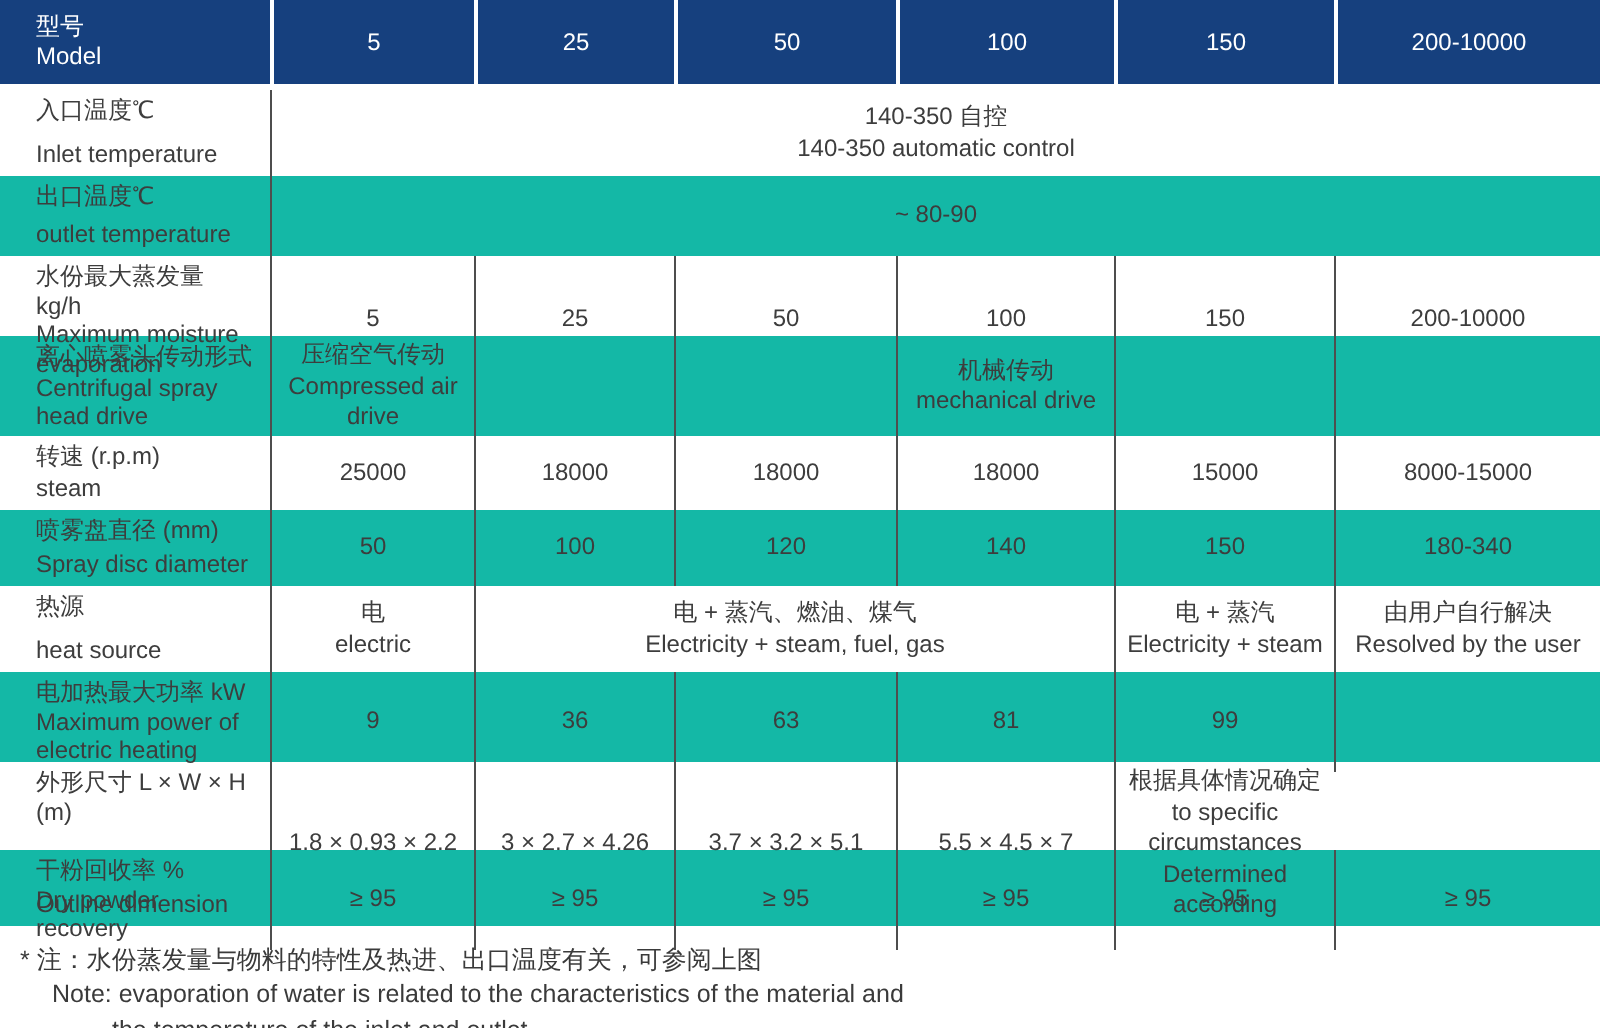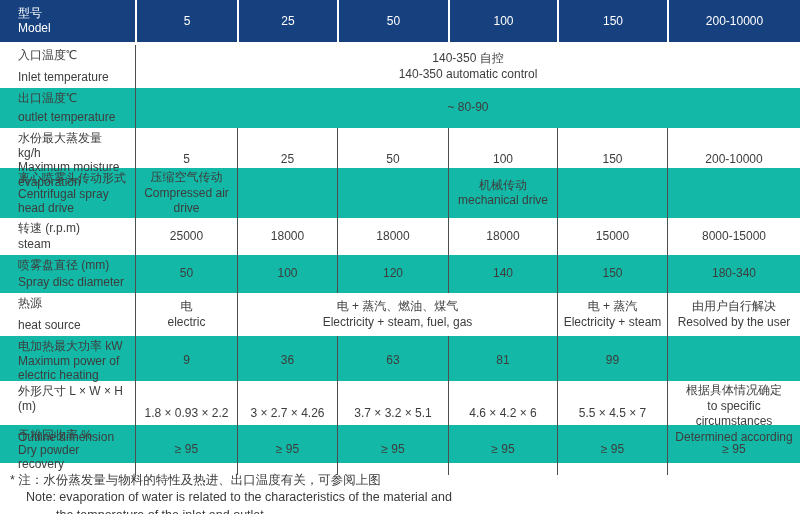--- a/index.html
+++ b/index.html
@@ -178,21 +178,20 @@
   </div>
 
   <div class="row h-outline">
     <div class="label">
       <span>外形尺寸 L × W × H (m)</span>
       <span>Outline dimension</span>
     </div>
     <div class="cell">1.8 × 0.93 × 2.2</div>
     <div class="cell">3 × 2.7 × 4.26</div>
     <div class="cell">3.7 × 3.2 × 5.1</div>
-    <div class="cell">4.6 × 4.2 × 6</div>
     <div class="cell">5.5 × 4.5 × 7</div>
     <div class="cell">
       <span>根据具体情况确定</span>
       <span>to specific circumstances</span>
       <span>Determined according</span>
     </div>
   </div>
 
   <div class="row gray h-rec">
     <div class="label">

